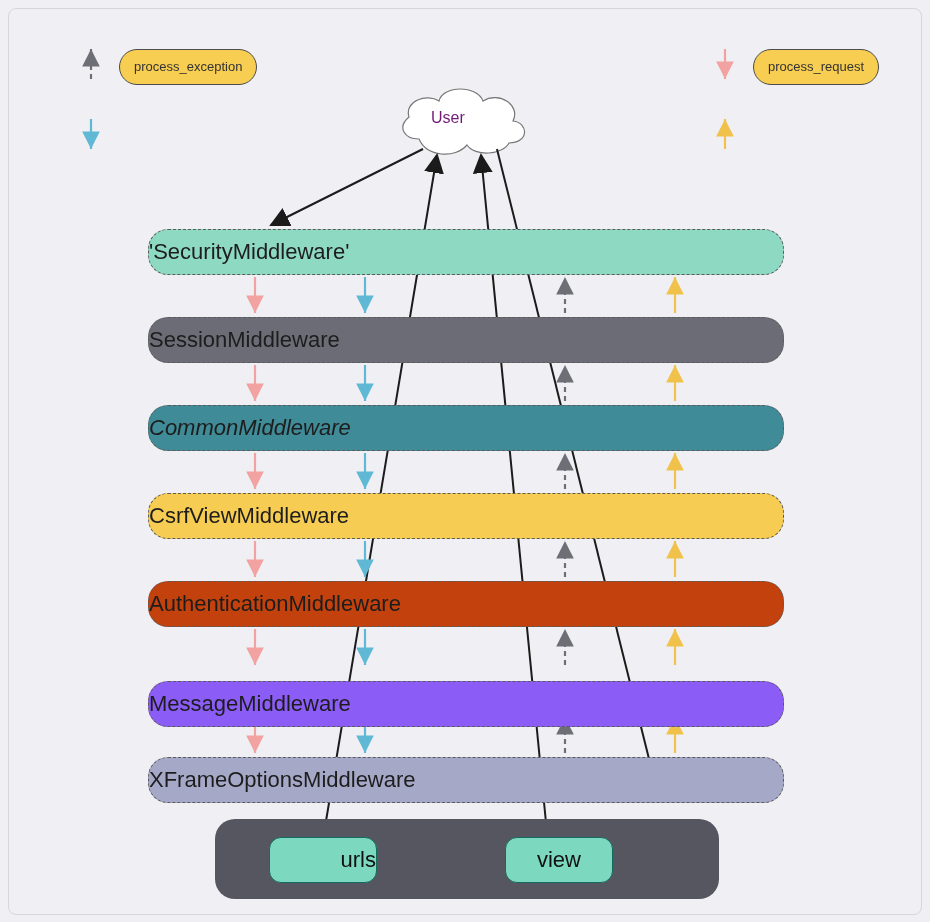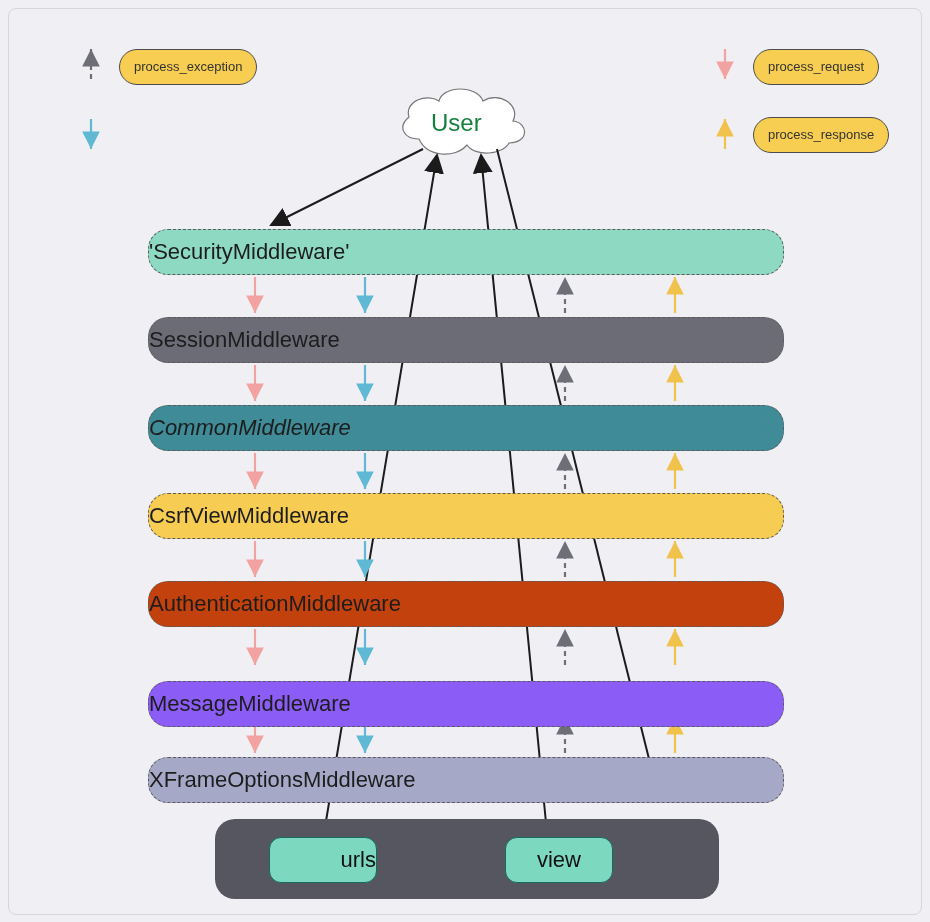--- a/index.html
+++ b/index.html
@@ -24,22 +24,22 @@
     border:1.5px solid #4c4c4c;
     border-radius:18px;
     height:34px; line-height:34px;
     font-size:13px; text-align:center;
     color:#333;
     padding:0 14px;
     white-space:nowrap;
   }
   .cloud-label{
     position:absolute;
-    font-size:24px;
-    color:#15803d;
+    font-size:16px;
+    color:#701a75;
     text-align:left;
   }
   .mw-bar{
     position:absolute;
     left:139px; width:634px;
     height:44px;
     border:1.6px dashed #5b5b5b;
     border-radius:20px;
     text-align:left;
     line-height:44px;
@@ -134,21 +134,20 @@
         <line x1="666" x2="666" y1="656" y2="620" stroke="#f0c24c" stroke-width="2.2" marker-end="url(#ah-gold)"></line>
         <line x1="246" x2="246" y1="708" y2="744" stroke="#f2a2a0" stroke-width="2.2" marker-end="url(#ah-pink)"></line>
         <line x1="356" x2="356" y1="708" y2="744" stroke="#5fb9d5" stroke-width="2.2" marker-end="url(#ah-cyan)"></line>
         <line x1="556" x2="556" y1="744" y2="708" stroke="#6e6e77" stroke-width="2.2" stroke-dasharray="5 4" marker-end="url(#ah-grey)"></line>
         <line x1="666" x2="666" y1="744" y2="708" stroke="#f0c24c" stroke-width="2.2" marker-end="url(#ah-gold)"></line>
       </g>
   </svg>
 
   <div class="legend-pill" style="left:110px; top:40px;">process_exception</div>
   <div class="legend-pill" style="left:744px; top:40px;">process_request</div>
-  <div class="legend-pill" style="left:744px; top:108px;">process_response</div>
 
   <div class="cloud-label" style="left:422px; top:100px;">User</div>
 
   <div id="bars">
       <div class="mw-bar" style="top: 220px; background: rgb(142, 217, 193);">'SecurityMiddleware'</div>
       <div class="mw-bar" style="top: 308px; background: rgb(108, 108, 119);">SessionMiddleware</div>
       <div class="mw-bar" style="top: 396px; background: rgb(63, 139, 151); font-style: italic;">CommonMiddleware</div>
       <div class="mw-bar" style="top: 484px; background: rgb(246, 205, 82);">CsrfViewMiddleware</div>
       <div class="mw-bar" style="top: 572px; background: #c2410c;">AuthenticationMiddleware</div>
       <div class="mw-bar" style="top: 672px; background: #8b5cf6;">MessageMiddleware</div>

